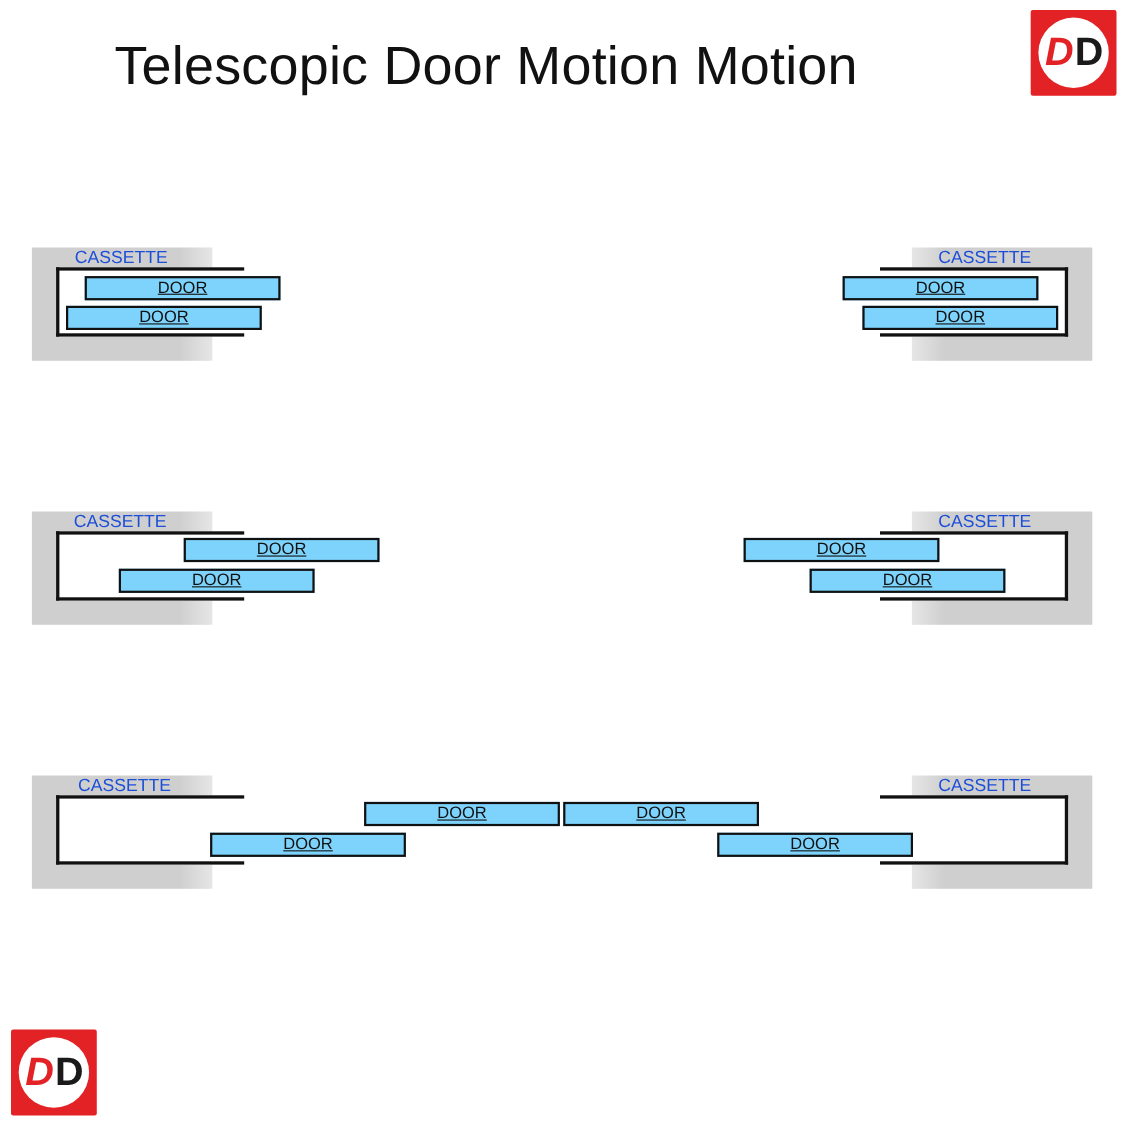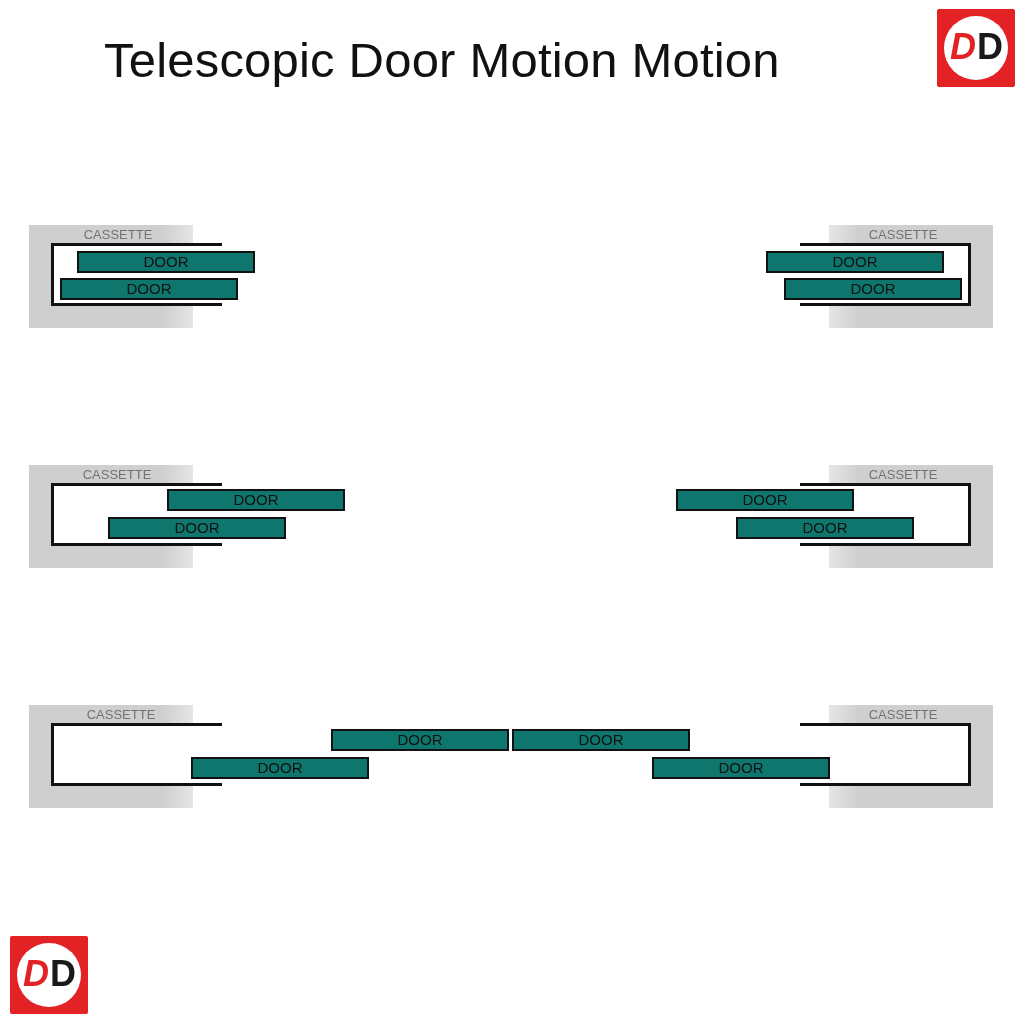--- a/index.html
+++ b/index.html
@@ -6,25 +6,25 @@
     body { width: 1024px; height: 1024px; position: relative; overflow: hidden; font-family: "Liberation Sans", "DejaVu Sans", sans-serif; }
     .title { position: absolute; left: 104px; top: 30px; font-size: 49px; color: #111; letter-spacing: 0.2px; white-space: nowrap; line-height: 60px; }
     .logo { position: absolute; width: 78px; height: 78px; background: #e32226; border-radius: 2px; }
     .logo .circle { position: absolute; left: 7px; top: 7px; width: 64px; height: 64px; border-radius: 50%; background: #fff; }
     .logo .d1, .logo .d2 { position: absolute; top: 18px; font-weight: bold; font-size: 36px; line-height: 40px; font-family: "Liberation Sans", sans-serif; }
     .logo .d1 { left: 13px; color: #e32226; font-style: italic; }
     .logo .d2 { left: 40px; color: #1a1a1a; }
     .cassette-bg { position: absolute; width: 164px; height: 103px; }
     .cassette-bg.left { background: linear-gradient(to right, #cfcfcf 0%, #cfcfcf 82%, #e6e6e6 100%); }
     .cassette-bg.right { background: linear-gradient(to left, #cfcfcf 0%, #cfcfcf 82%, #e6e6e6 100%); }
-    .cassette-label { position: absolute; font-size: 13px; color: #737373; line-height: 18px; width: 100px; text-align: center; }
+    .cassette-label { position: absolute; font-size: 16px; color: #1d4ed8; line-height: 18px; width: 100px; text-align: left; }
     .bracket { position: absolute; width: 168px; height: 57px; background: #fff; }
     .bracket.left { border-top: 3px solid #111; border-bottom: 3px solid #111; border-left: 3px solid #111; }
     .bracket.right { border-top: 3px solid #111; border-bottom: 3px solid #111; border-right: 3px solid #111; }
-    .door { position: absolute; width: 174px; height: 18px; background: #0f766e; border: 2px solid #111; font-size: 15px; color: #111; text-align: center; line-height: 18px; }
+    .door { position: absolute; width: 174px; height: 18px; background: #7dd3fc; border: 2px solid #111; font-size: 15px; color: #111; text-align: center; line-height: 18px; text-decoration: underline; }
   </style>
 </head>
 <body>
 
 <div class="title">Telescopic Door Motion Motion</div>
 
 <div class="logo" style="left:937px; top:9px;">
   <div class="circle"></div>
   <span class="d1">D</span>
   <span class="d2">D</span>

